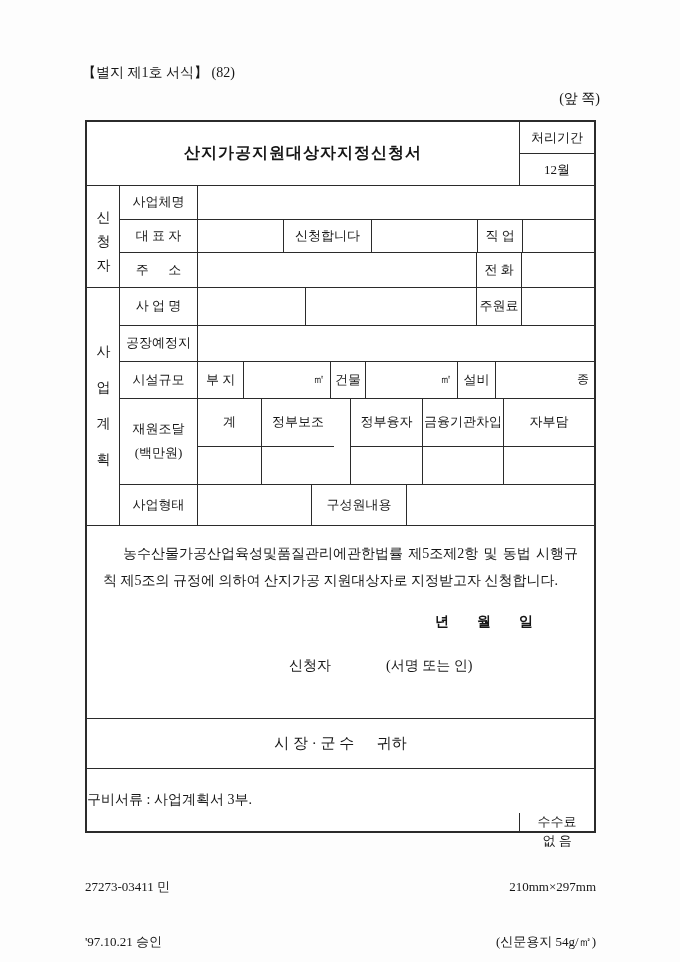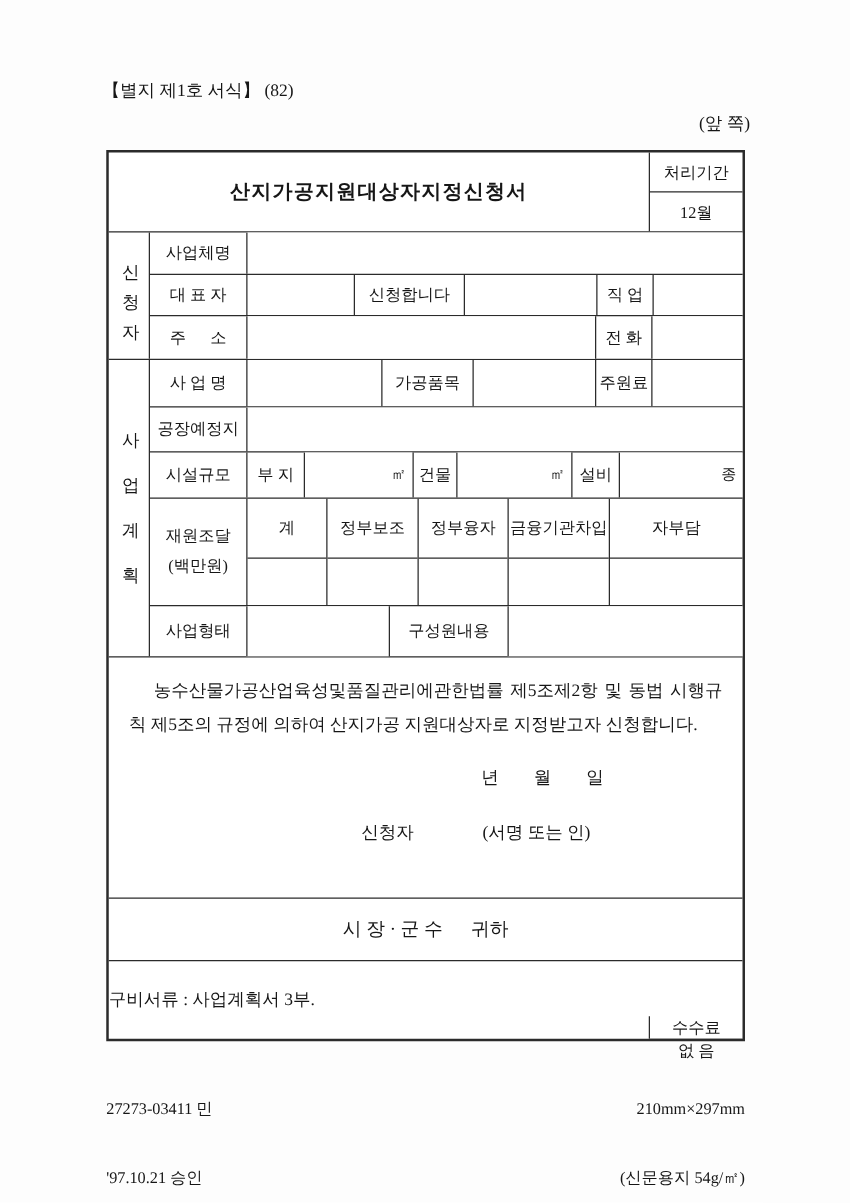--- a/index.html
+++ b/index.html
@@ -53,21 +53,21 @@
   .fin-col { display: flex; flex-direction: column; }
   .fin-col + .fin-col { border-left: 1px solid var(--bc); }
   .fin-h { height: 48px; display: flex; align-items: center; justify-content: center; border-bottom: 1px solid var(--bc); white-space: pre; }
   .fin-v { flex: 1 1 auto; }
 
   .body-cell { display: block; height: 192px; width: 100%; }
   .declaration {
     margin: 14px 16px 0 16px; text-indent: 20px; line-height: 1.95;
     font-size: 14px; text-align: justify;
   }
-  .date-line { margin-top: 18px; text-align: right; padding-right: 111px; white-space: pre; font-size: 14px; }
+  .date-line { margin-top: 18px; text-align: right; padding-right: 61px; white-space: pre; font-size: 14px; font-weight: bold; }
   .sign-row { display: flex; margin-top: 26px; font-size: 14px; }
   .sign-row .who { margin-left: 202px; }
   .sign-row .note { margin-left: 55px; white-space: pre; }
 
   .addressee-cell { height: 49px; justify-content: center; font-size: 15px; white-space: pre; }
 
   .attach-cell { justify-content: flex-start; white-space: pre; font-size: 14px; }
   .fee-col { width: 75px; flex: 0 0 75px; display: flex; flex-direction: column; margin-top: 44px; }
   .fee-col > .half { flex: 1 1 auto; display: flex; align-items: center; justify-content: center; white-space: pre; }
   .fee-col > .half + .half { border-top: 1px solid var(--bc); }
@@ -125,21 +125,20 @@
         </div>
       </div>
     </div>
 
     <div class="trow h238">
       <div class="vlabel plan">사업계획</div>
       <div class="stack">
         <div class="irow h37">
           <div class="cell lab w77">사 업 명</div>
           <div class="cell val" style="width:108px;flex:0 0 108px;"></div>
-          <div class="cell lab" style="width:73px;flex:0 0 73px;">가공품목</div>
           <div class="cell val flex"></div>
           <div class="cell lab" style="width:45px;flex:0 0 45px;">주원료</div>
           <div class="cell val" style="width:73px;flex:0 0 73px;"></div>
         </div>
         <div class="irow h36">
           <div class="cell lab w77">공장예정지</div>
           <div class="cell val flex"></div>
         </div>
         <div class="irow h37">
           <div class="cell lab w77">시설규모</div>
@@ -161,21 +160,21 @@
 (백만원)</div>
           <div class="fin-grid">
             <div class="fin-col" style="width:63px;flex:0 0 63px;">
               <div class="fin-h">계</div>
               <div class="fin-v"></div>
             </div>
             <div class="fin-col" style="width:73px;flex:0 0 73px;">
               <div class="fin-h">정부보조</div>
               <div class="fin-v"></div>
             </div>
-            <div class="fin-col" style="width:72px;flex:0 0 72px;">
+            <div class="fin-col" style="width:72px;flex:0 0 72px;margin-left:16px;">
               <div class="fin-h">정부융자</div>
               <div class="fin-v"></div>
             </div>
             <div class="fin-col" style="width:81px;flex:0 0 81px;">
               <div class="fin-h">금융기관차입</div>
               <div class="fin-v"></div>
             </div>
             <div class="fin-col flex">
               <div class="fin-h">자부담</div>
               <div class="fin-v"></div>

